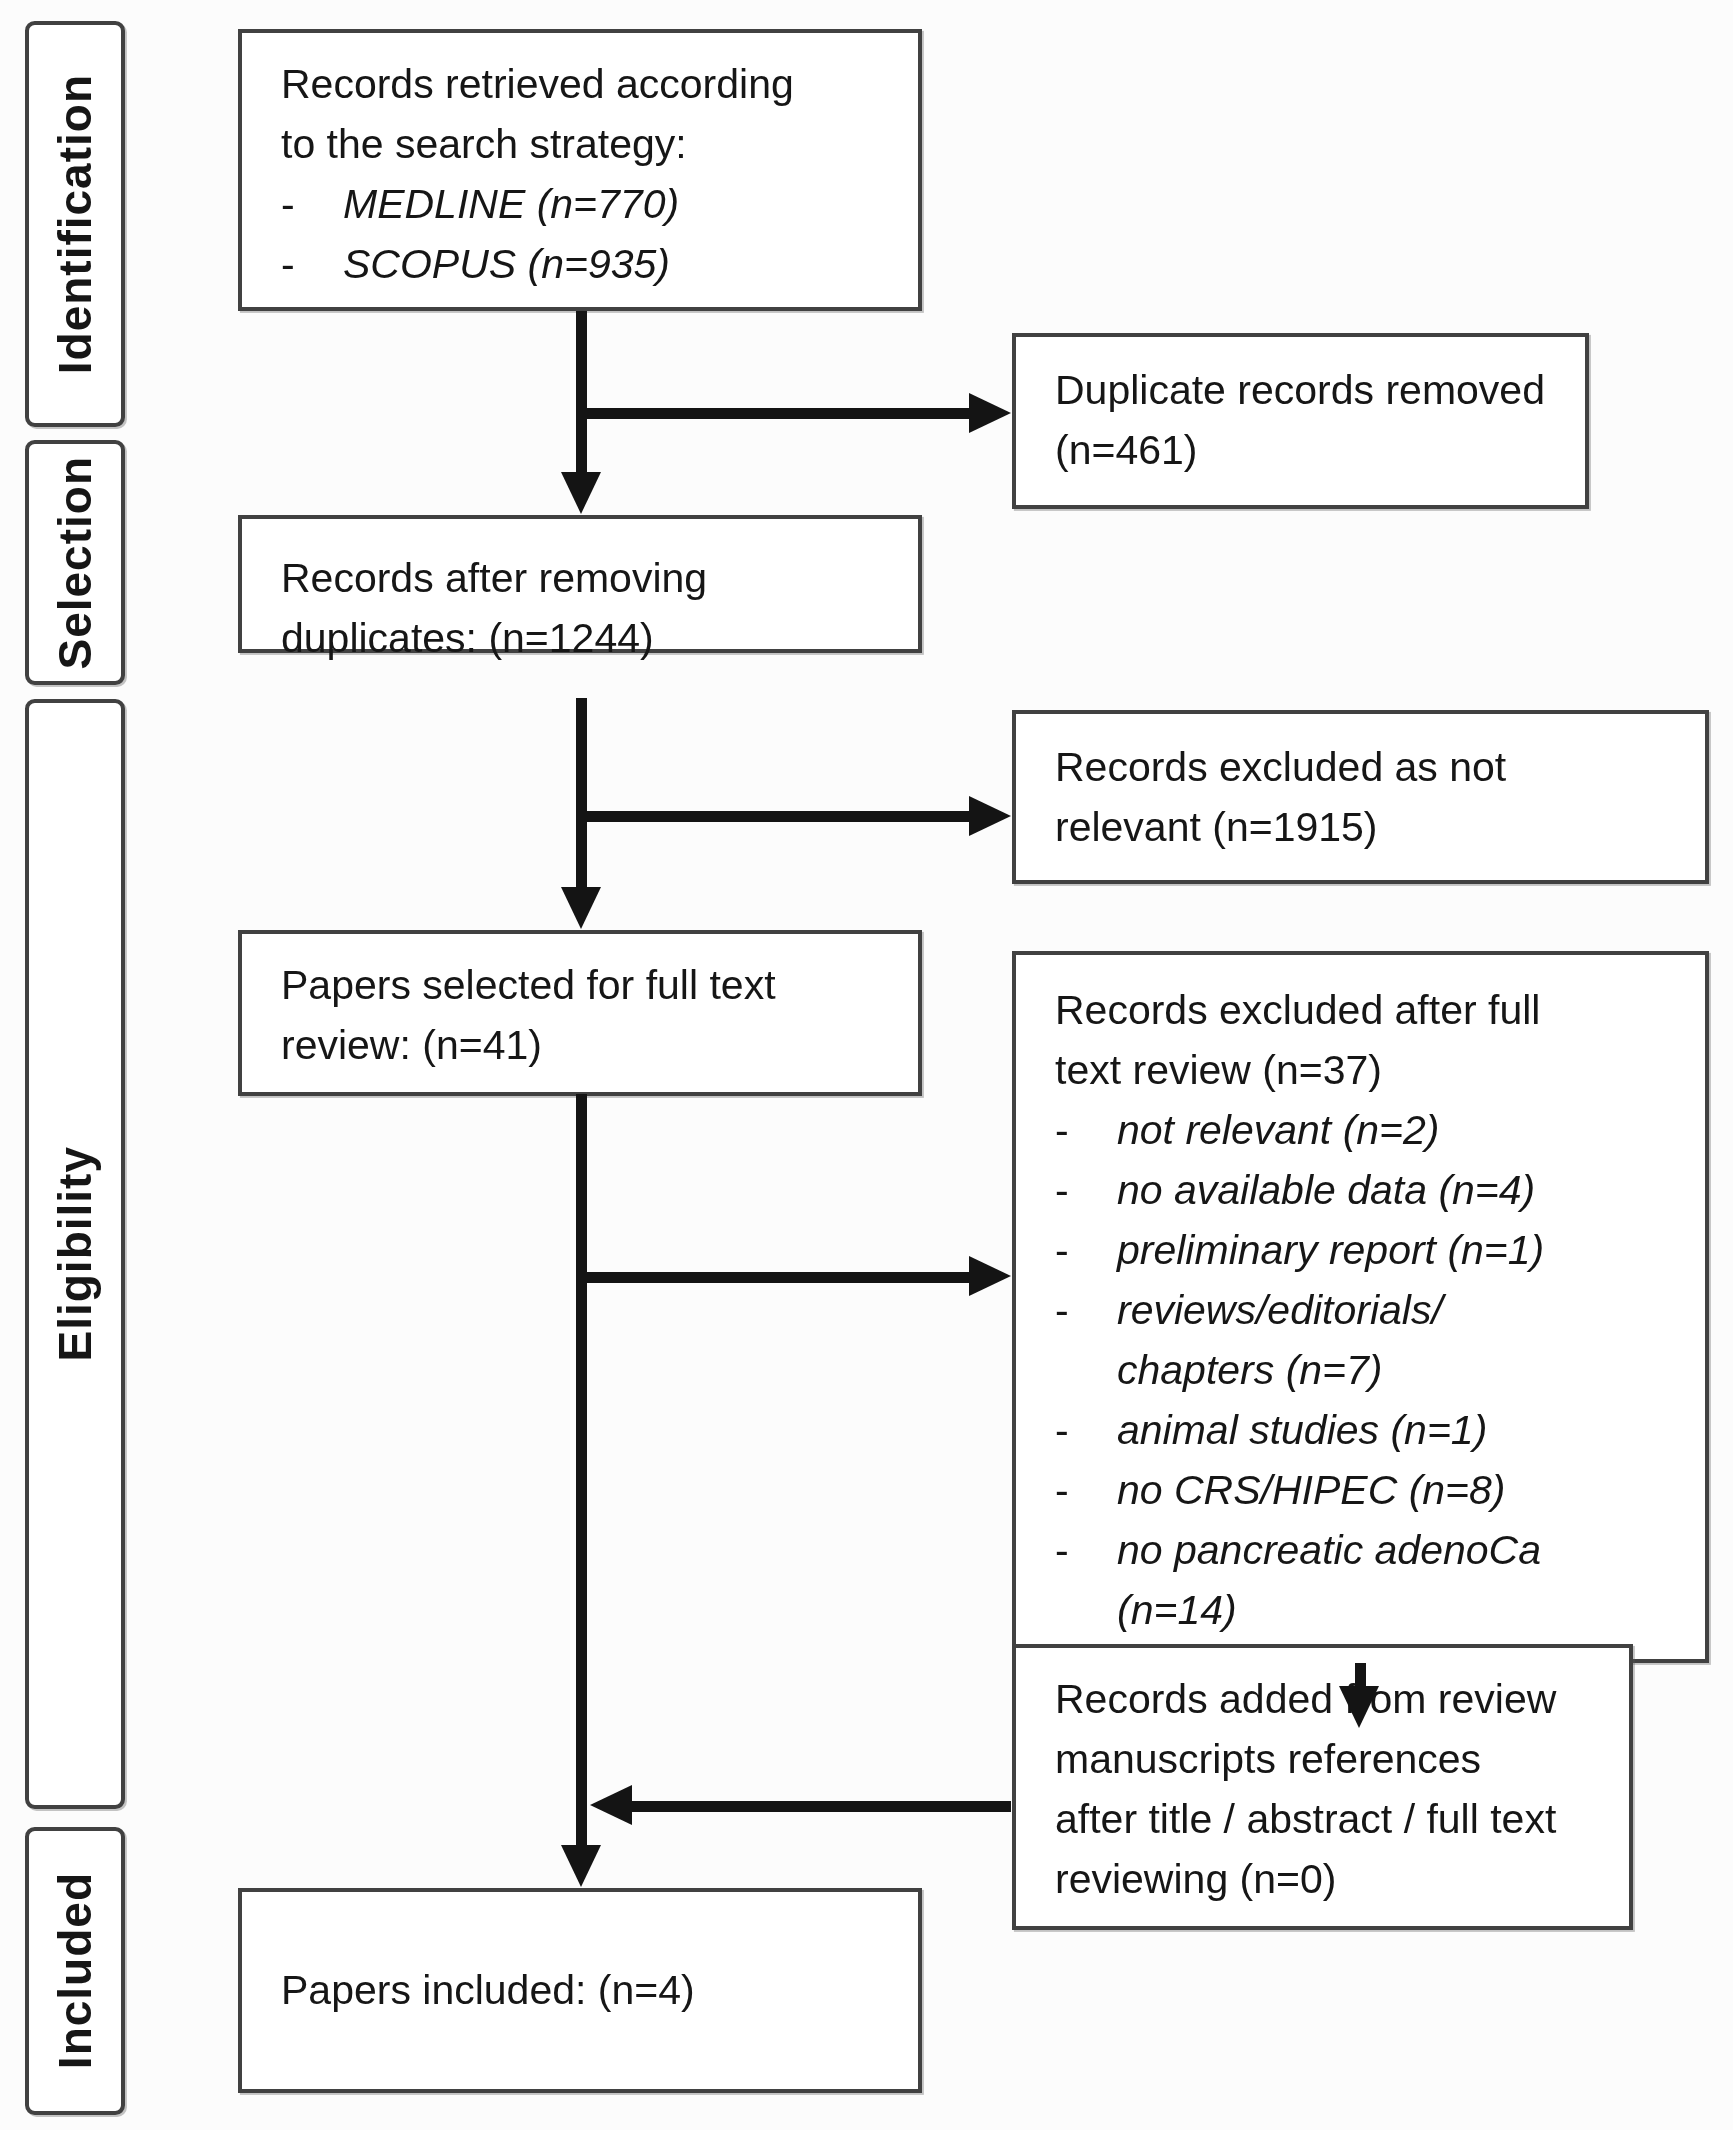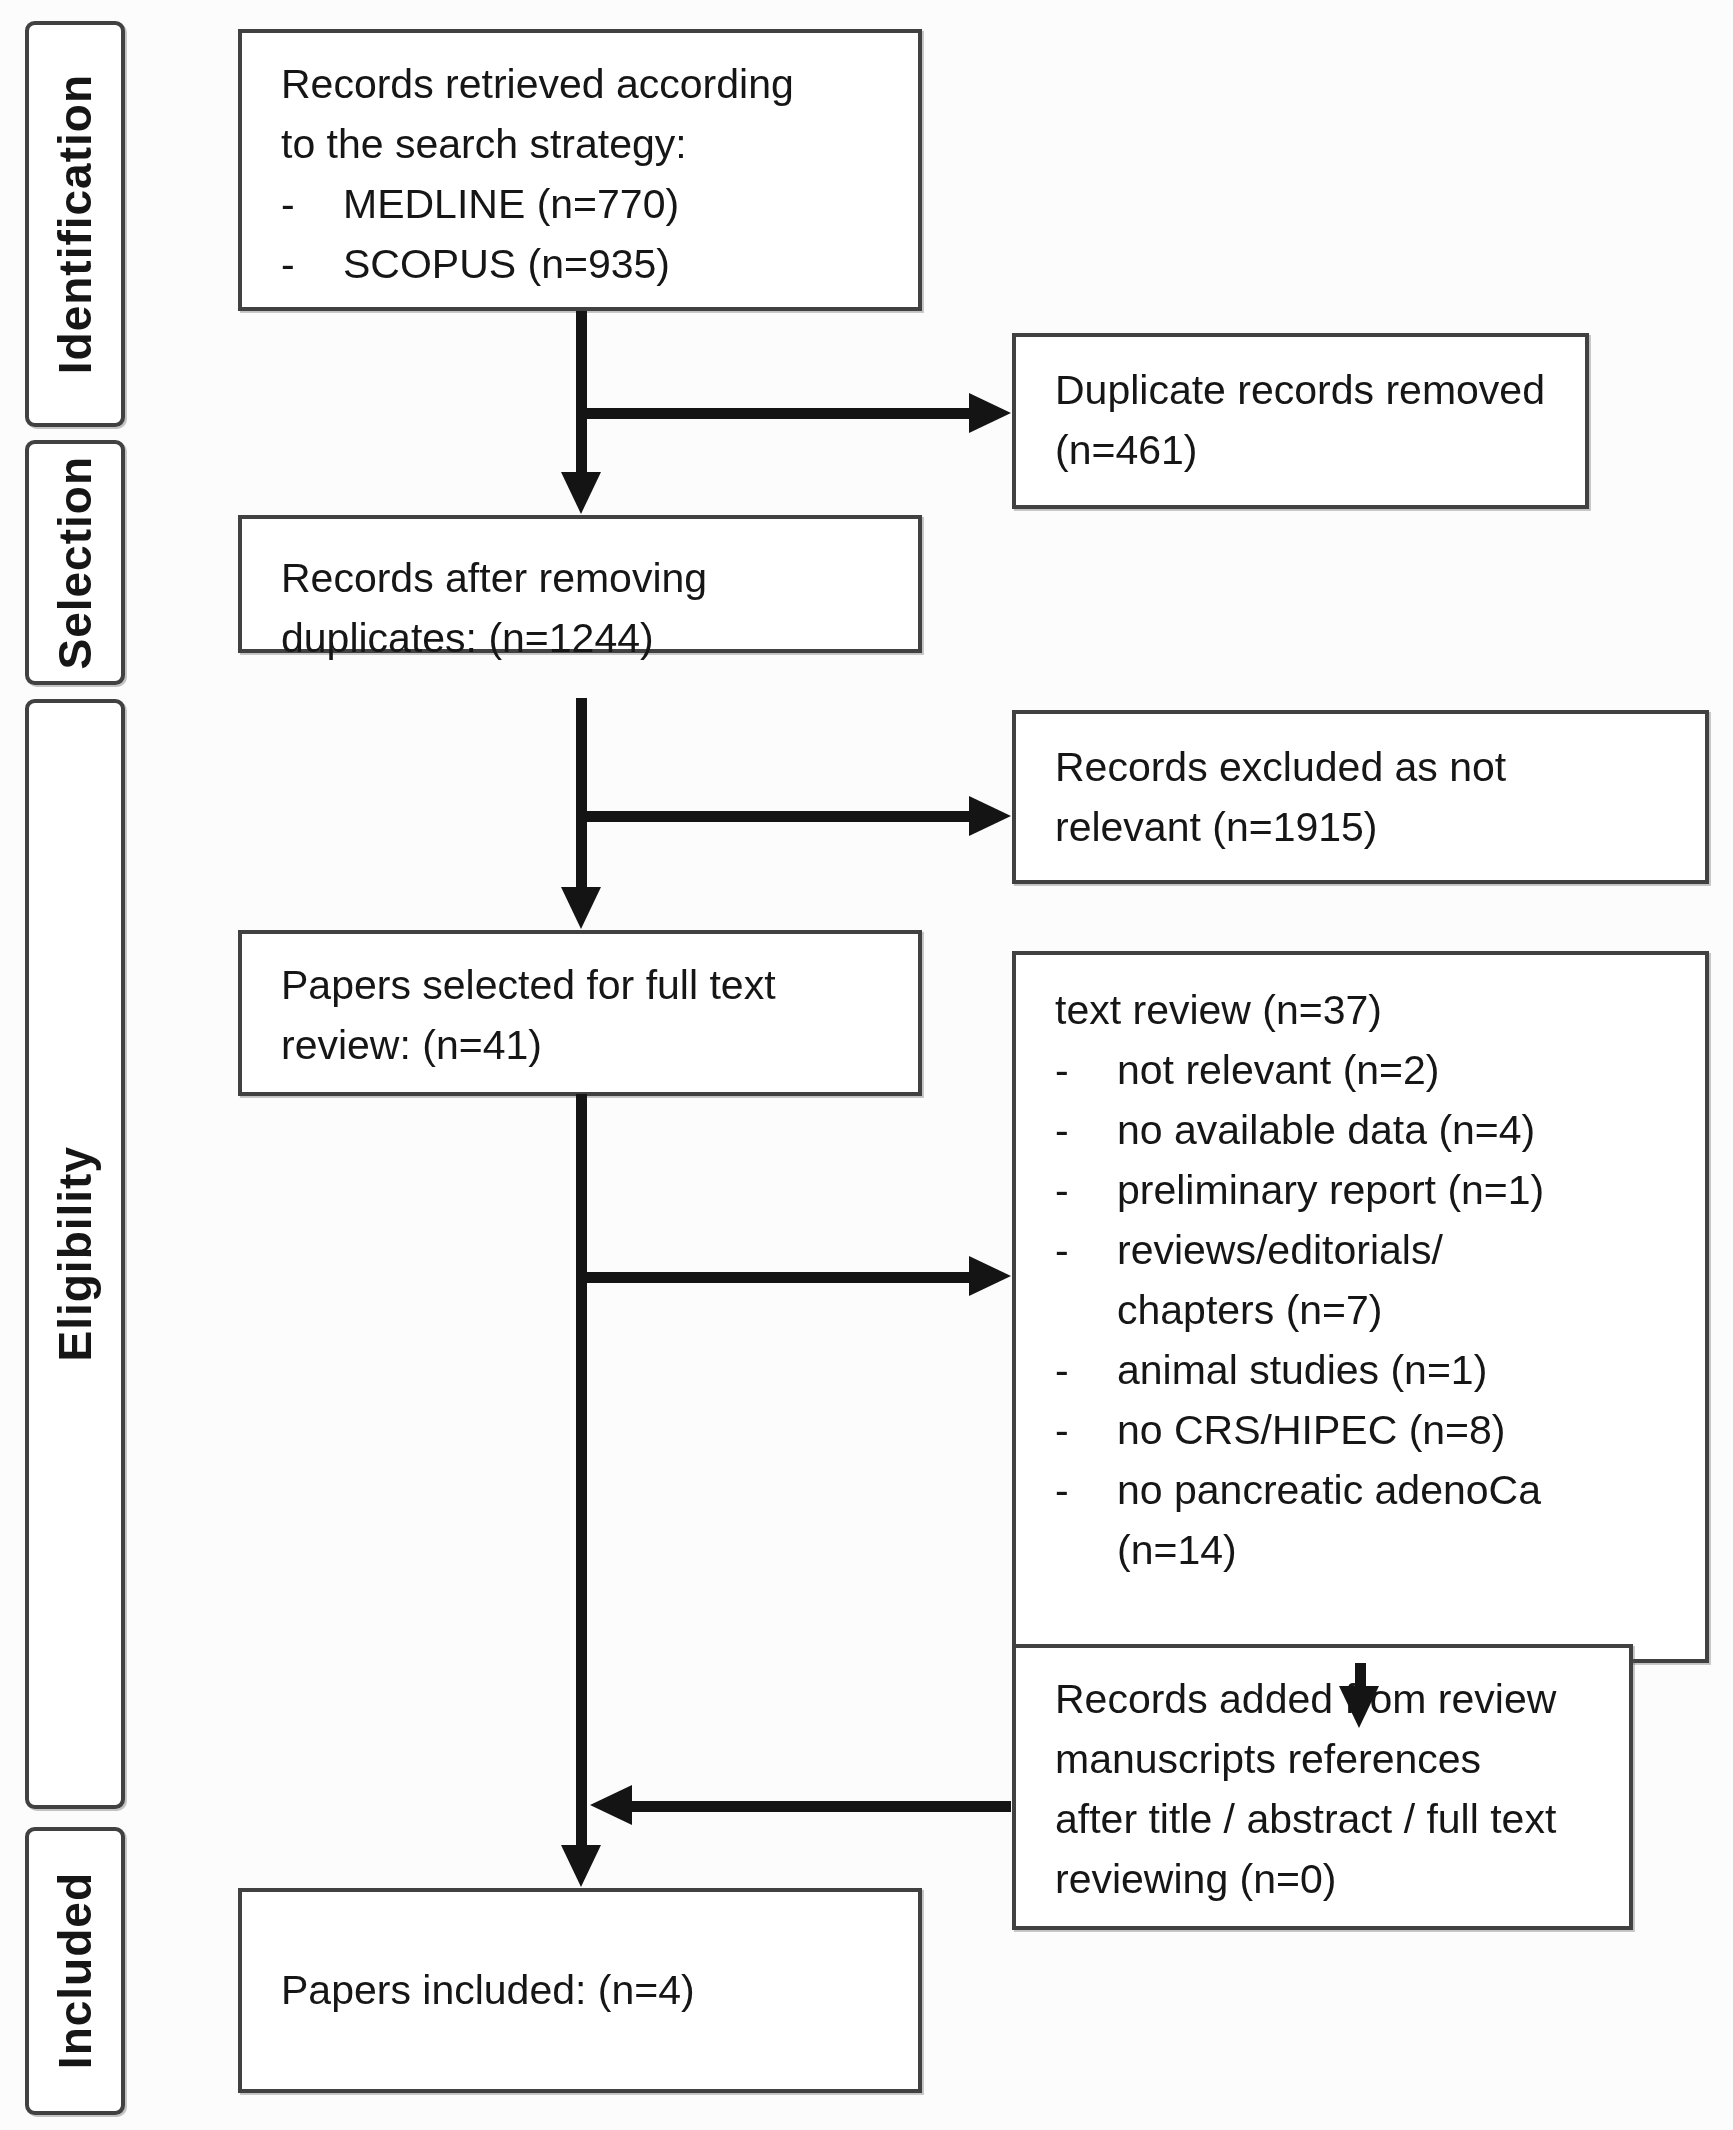--- a/index.html
+++ b/index.html
@@ -30,21 +30,21 @@
     transform: rotate(180deg);
     font-weight: bold;
     font-size: 46px;
     letter-spacing: 1px;
     white-space: nowrap;
   }
   .txt { font-size: 41px; line-height: 60px; }
   .l  { display: block; white-space: nowrap; }
   .row { display: flex; align-items: flex-start; }
   .dash { flex: 0 0 62px; white-space: nowrap; }
-  .itx { flex: 1 1 auto; min-width: 0; }
+  .itx { flex: 1 1 auto; min-width: 0; font-style: italic; }
 
   .line { position: absolute; background: #141414; }
   .vln { width: 10.6px; }
   .hln { height: 10.6px; }
   .ah { position: absolute; width: 0; height: 0; }
   .ah-down  { border-left: 20px solid transparent; border-right: 20px solid transparent; border-top: 42px solid #141414; }
   .ah-right { border-top: 20px solid transparent; border-bottom: 20px solid transparent; border-left: 42px solid #141414; }
   .ah-left  { border-top: 20px solid transparent; border-bottom: 20px solid transparent; border-right: 42px solid #141414; }
 
   
@@ -136,20 +136,21 @@
     <span class="l">Duplicate records removed</span>
     <span class="l">(n=461)</span>
   </div>
 
   <div class="box txt" id="r2">
     <span class="l">Records excluded as not</span>
     <span class="l">relevant (n=1915)</span>
   </div>
 
   <div class="box txt" id="r3">
+    <span class="l">Records excluded after full</span>
     <span class="l">text review (n=37)</span>
     <div class="row">
       <span class="dash">-</span>
       <span class="itx">
           <span class="l">not relevant (n=2)</span>
         </span>
     </div>
     <div class="row">
       <span class="dash">-</span>
       <span class="itx">

